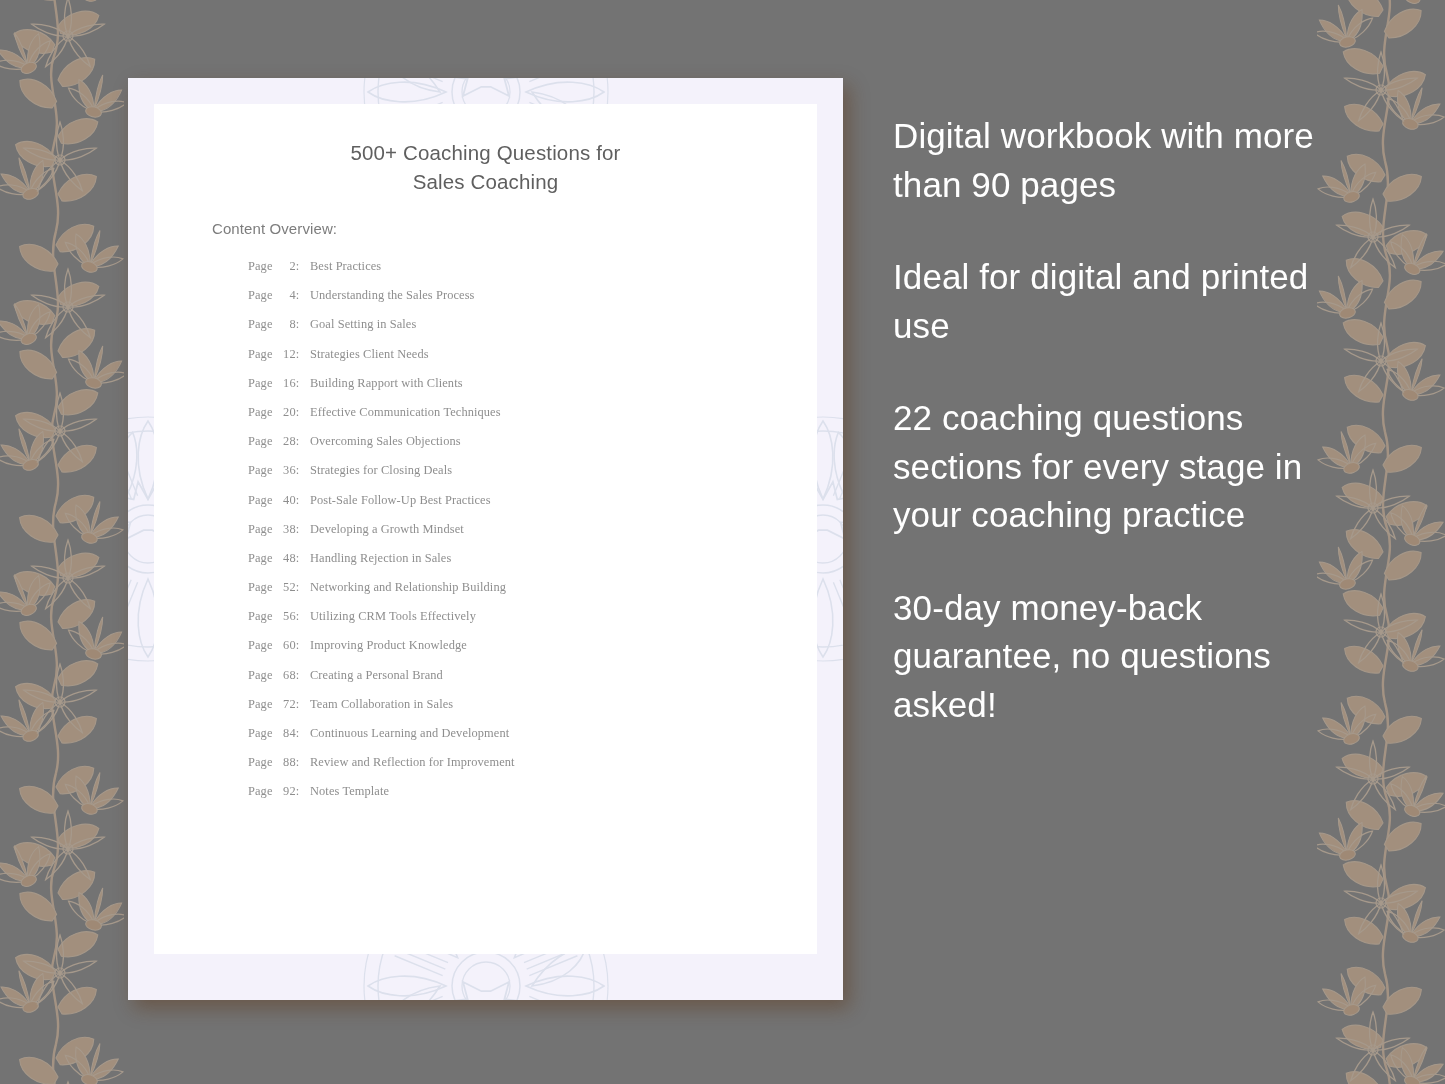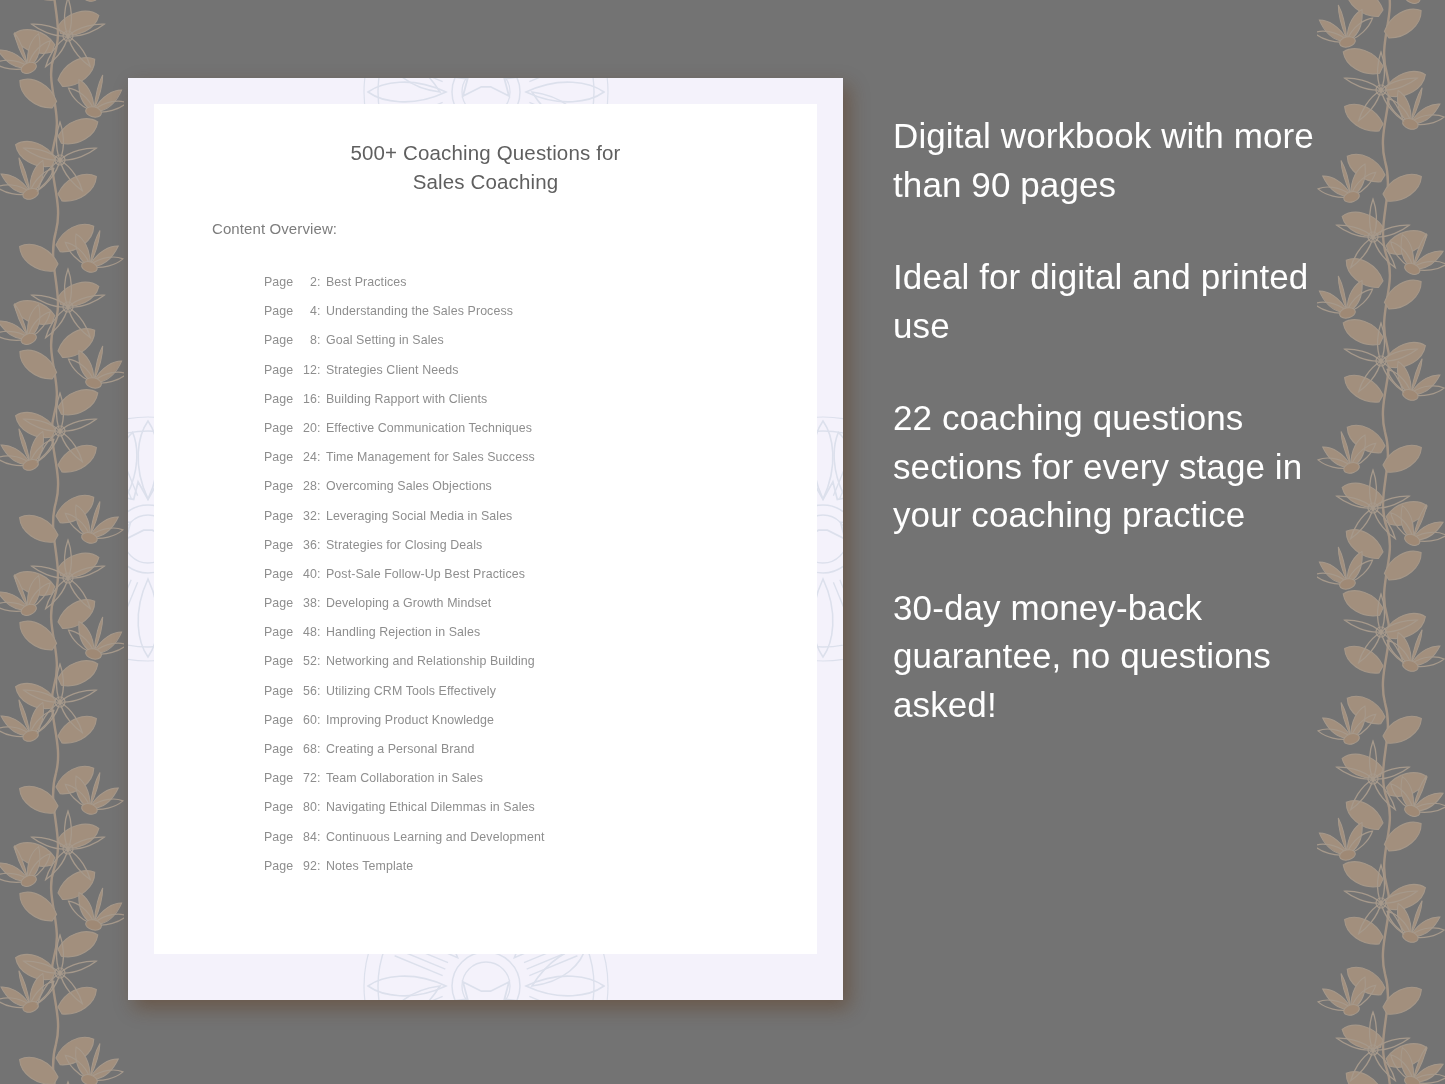--- a/index.html
+++ b/index.html
@@ -91,22 +91,23 @@
     color: #7d7d7d;
     letter-spacing: 0.1px;
   }
 
   #toc {
     position: absolute;
     left: 94px;
     top: 148px;
     right: 24px;
     list-style: none;
-    margin: 16px;
+    margin: 0;
     padding: 0;
+    font-family: Liberation Serif, serif;
   }
   #toc li {
     font-size: 12.4px;
     color: #8e8e8e;
     height: 29.2px;
     line-height: 29.2px;
     letter-spacing: 0.1px;
     white-space: nowrap;
   }
   #toc .pg {
@@ -286,34 +287,32 @@
 
       <div id="overview-label">Content Overview:</div>
 
       <ul id="toc">
           <li><span class="pg"><span>Page</span> <span class="num">2</span>:</span><span class="ttl">Best Practices</span></li>
           <li><span class="pg"><span>Page</span> <span class="num">4</span>:</span><span class="ttl">Understanding the Sales Process</span></li>
           <li><span class="pg"><span>Page</span> <span class="num">8</span>:</span><span class="ttl">Goal Setting in Sales</span></li>
           <li><span class="pg"><span>Page</span> <span class="num">12</span>:</span><span class="ttl">Strategies Client Needs</span></li>
           <li><span class="pg"><span>Page</span> <span class="num">16</span>:</span><span class="ttl">Building Rapport with Clients</span></li>
           <li><span class="pg"><span>Page</span> <span class="num">20</span>:</span><span class="ttl">Effective Communication Techniques</span></li>
-          <li><span class="pg"><span>Page</span> <span class="num">24</span>:</span><span class="ttl">Time Management for Sales Success</span></li>
           <li><span class="pg"><span>Page</span> <span class="num">28</span>:</span><span class="ttl">Overcoming Sales Objections</span></li>
-          <li><span class="pg"><span>Page</span> <span class="num">32</span>:</span><span class="ttl">Leveraging Social Media in Sales</span></li>
           <li><span class="pg"><span>Page</span> <span class="num">36</span>:</span><span class="ttl">Strategies for Closing Deals</span></li>
           <li><span class="pg"><span>Page</span> <span class="num">40</span>:</span><span class="ttl">Post-Sale Follow-Up Best Practices</span></li>
           <li><span class="pg"><span>Page</span> <span class="num">38</span>:</span><span class="ttl">Developing a Growth Mindset</span></li>
           <li><span class="pg"><span>Page</span> <span class="num">48</span>:</span><span class="ttl">Handling Rejection in Sales</span></li>
           <li><span class="pg"><span>Page</span> <span class="num">52</span>:</span><span class="ttl">Networking and Relationship Building</span></li>
           <li><span class="pg"><span>Page</span> <span class="num">56</span>:</span><span class="ttl">Utilizing CRM Tools Effectively</span></li>
           <li><span class="pg"><span>Page</span> <span class="num">60</span>:</span><span class="ttl">Improving Product Knowledge</span></li>
           <li><span class="pg"><span>Page</span> <span class="num">68</span>:</span><span class="ttl">Creating a Personal Brand</span></li>
           <li><span class="pg"><span>Page</span> <span class="num">72</span>:</span><span class="ttl">Team Collaboration in Sales</span></li>
-          <li><span class="pg"><span>Page</span> <span class="num">80</span>:</span><span class="ttl">Navigating Ethical Dilemmas in Sales</span></li>
           <li><span class="pg"><span>Page</span> <span class="num">84</span>:</span><span class="ttl">Continuous Learning and Development</span></li>
+          <li><span class="pg"><span>Page</span> <span class="num">88</span>:</span><span class="ttl">Review and Reflection for Improvement</span></li>
           <li><span class="pg"><span>Page</span> <span class="num">92</span>:</span><span class="ttl">Notes Template</span></li>
         </ul>
 
     </div>
   </div>
 
   <div id="promo">
       <p class="promo-block">Digital workbook with more than 90 pages</p>
       <p class="promo-block">Ideal for digital and printed use</p>
       <p class="promo-block">22 coaching questions sections for every stage in your coaching practice</p>

